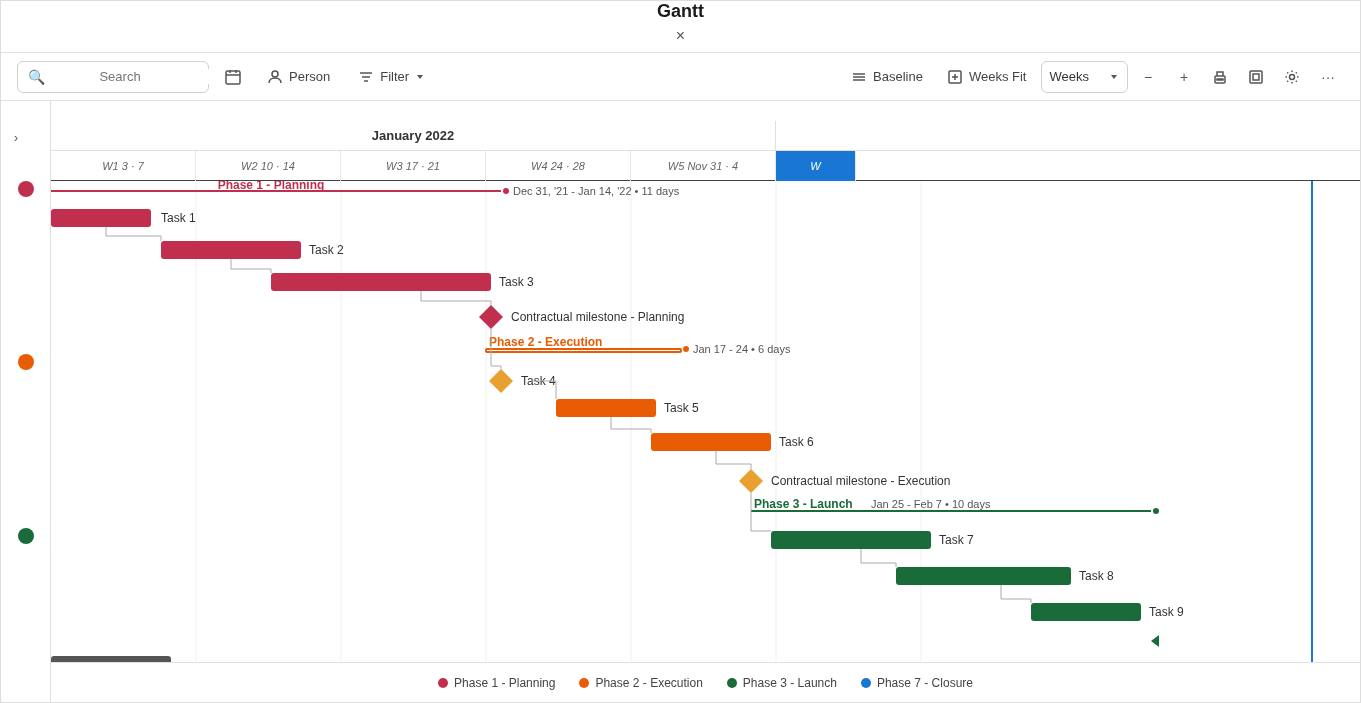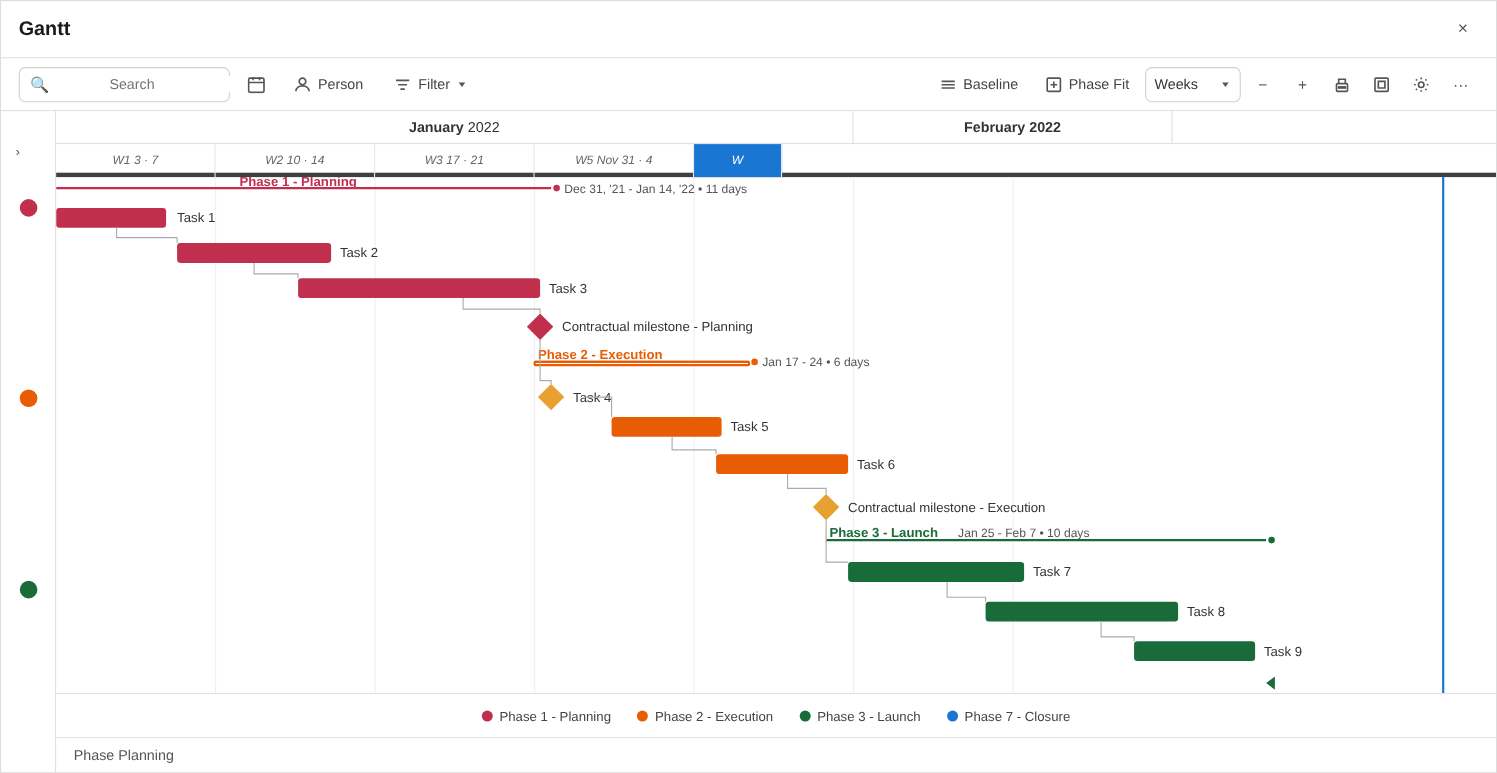--- a/index.html
+++ b/index.html
@@ -1,21 +1,21 @@
 <!DOCTYPE html>
 <html><head>
   <meta charset="utf-8">
   <style>
     * { box-sizing: border-box; margin: 0; padding: 0; }
     body { font-family: -apple-system, BlinkMacSystemFont, 'Segoe UI', sans-serif; font-size: 13px; background: #fff; color: #333; overflow: hidden; }
 
     .app-window { width: 1361px; height: 703px; background: #fff; position: relative; display: flex; flex-direction: column; border: 1px solid #ddd; }
 
     
-    .header { display: flex; align-items: center; justify-content: space-between; padding: 0 16px; height: 52px; border-bottom: 1px solid #e0e0e0; flex-shrink: 0; }
+    .header { display: flex; align-items: center; padding: 0 16px; height: 52px; border-bottom: 1px solid #e0e0e0; flex-shrink: 0; flex-direction: column; }
     .header-left { display: flex; align-items: center; gap: 12px; }
     .header-title { font-size: 18px; font-weight: 600; color: #1a1a1a; }
     .header-right { display: flex; align-items: center; }
     .close-btn { width: 28px; height: 28px; display: flex; align-items: center; justify-content: center; cursor: pointer; color: #555; font-size: 16px; border-radius: 4px; }
 
     
     .toolbar { display: flex; align-items: center; padding: 0 16px; height: 48px; border-bottom: 1px solid #e0e0e0; flex-shrink: 0; gap: 8px; }
     .search-box { display: flex; align-items: center; border: 1px solid #d0d0d0; border-radius: 6px; padding: 0 10px; height: 32px; width: 192px; gap: 6px; background: #fff; }
     .search-box input { border: none; outline: none; font-size: 13px; flex: 1; margin-left: 48px; }
     .search-icon { color: #888; font-size: 14px; }
@@ -27,21 +27,21 @@
     
     .main { display: flex; flex: 1; overflow: hidden; }
 
     
     .sidebar { width: 50px; border-right: 1px solid #e0e0e0; display: flex; flex-direction: column; align-items: center; padding-top: 8px; flex-shrink: 0; }
 
     
     .gantt-area { flex: 1; display: flex; flex-direction: column; overflow: hidden; position: relative; }
 
     
-    .timeline-header { height: 60px; border-bottom: 4px solid #404040; flex-shrink: 0; position: relative; background: #fff; }
+    .timeline-header { height: 60px; border-bottom: 1px solid #404040; flex-shrink: 0; position: relative; background: #fff; margin-top: 20px; }
     .month-row { display: flex; height: 30px; border-bottom: 1px solid #e0e0e0; }
     .month-label { display: flex; align-items: center; justify-content: center; font-weight: 600; font-size: 13px; border-right: 1px solid #e0e0e0; }
     .week-row { display: flex; height: 30px; font-style: italic; }
     .week-label { display: flex; align-items: center; justify-content: center; font-size: 11px; color: #666; border-right: 1px solid #e8e8e8; flex-shrink: 0; }
 
     
     .gantt-body { flex: 1; position: relative; overflow: hidden; }
 
     
     .today-line { position: absolute; top: 0; bottom: 0; width: 2px; background: #1976d2; z-index: 10; }
@@ -104,21 +104,21 @@
             <line x1="2" y1="5" x2="14" y2="5"></line>
             <line x1="2" y1="11" x2="14" y2="11"></line>
           </svg>
         <span>Baseline</span>
       </div>
       <div class="toolbar-btn">
         <svg width="16" height="16" viewBox="0 0 16 16" fill="none" stroke="#555" stroke-width="1.5">
             <rect x="2" y="2" width="12" height="12" rx="1"></rect>
             <path d="M5 8h6M8 5v6"></path>
           </svg>
-        <span>Phase Fit</span>
+        <span>Weeks Fit</span>
       </div>
       <div class="weeks-selector">
         <span>Weeks</span>
         <svg width="10" height="10" viewBox="0 0 10 10" fill="#555">
             <path d="M2 3l3 4 3-4z"></path>
           </svg>
       </div>
       <div class="icon-btn">−</div>
       <div class="icon-btn">+</div>
       <div class="icon-btn">
@@ -151,30 +151,28 @@
       <div style="width:16px;height:16px;border-radius:50%;background:#c0304e;position:absolute;top:180px;left:17px;"></div>
       <div style="width:16px;height:16px;border-radius:50%;background:#e85d04;position:absolute;top:353px;left:17px;"></div>
       <div style="width:16px;height:16px;border-radius:50%;background:#1a6b3a;position:absolute;top:527px;left:17px;"></div>
     </div>
 
     <div class="gantt-area">
 
       <div class="timeline-header">
         <div class="month-row">
           <div class="month-label" style="width:725px; font-size:13px;">
-            <span>January</span>&nbsp;<span style="font-weight:400">2022</span>
-          </div>
-          <div class="month-label" style="width:290px; font-size:13px; font-weight:600;">
-            February 2022
+            <span>January</span>&nbsp;<span style="font-weight:700">2022</span>
           </div>
         </div>
         <div class="week-row">
           <div class="week-label" style="width:145px;">W1  3 · 7</div>
           <div class="week-label" style="width:145px;">W2  10 · 14</div>
           <div class="week-label" style="width:145px;text-align:center;">W3  17 · 21</div>
+          <div class="week-label" style="width:145px;">W4  24 · 28</div>
           <div class="week-label" style="width:145px;">W5  Nov 31 · 4</div>
           <div class="week-label" style="width:80px; background:#1976d2; color:#fff;">W</div>
         </div>
       </div>
 
       <div class="gantt-body" style="position:relative;">
         
         <div class="today-line" style="left:1260px;"></div>
 
         <svg width="100%" height="540" style="overflow:visible;">
@@ -272,18 +270,15 @@
         <div class="legend-item">
           <div class="legend-dot" style="background:#1a6b3a;"></div>
           <span>Phase 3 - Launch</span>
         </div>
         <div class="legend-item">
           <div class="legend-dot" style="background:#1976d2;"></div>
           <span>Phase 7 - Closure</span>
         </div>
       </div>
 
-      <div class="phase-footer">
-        <span>Phase Planning</span>
-      </div>
     </div>
   </div>
 </div>
 
 </body></html>

